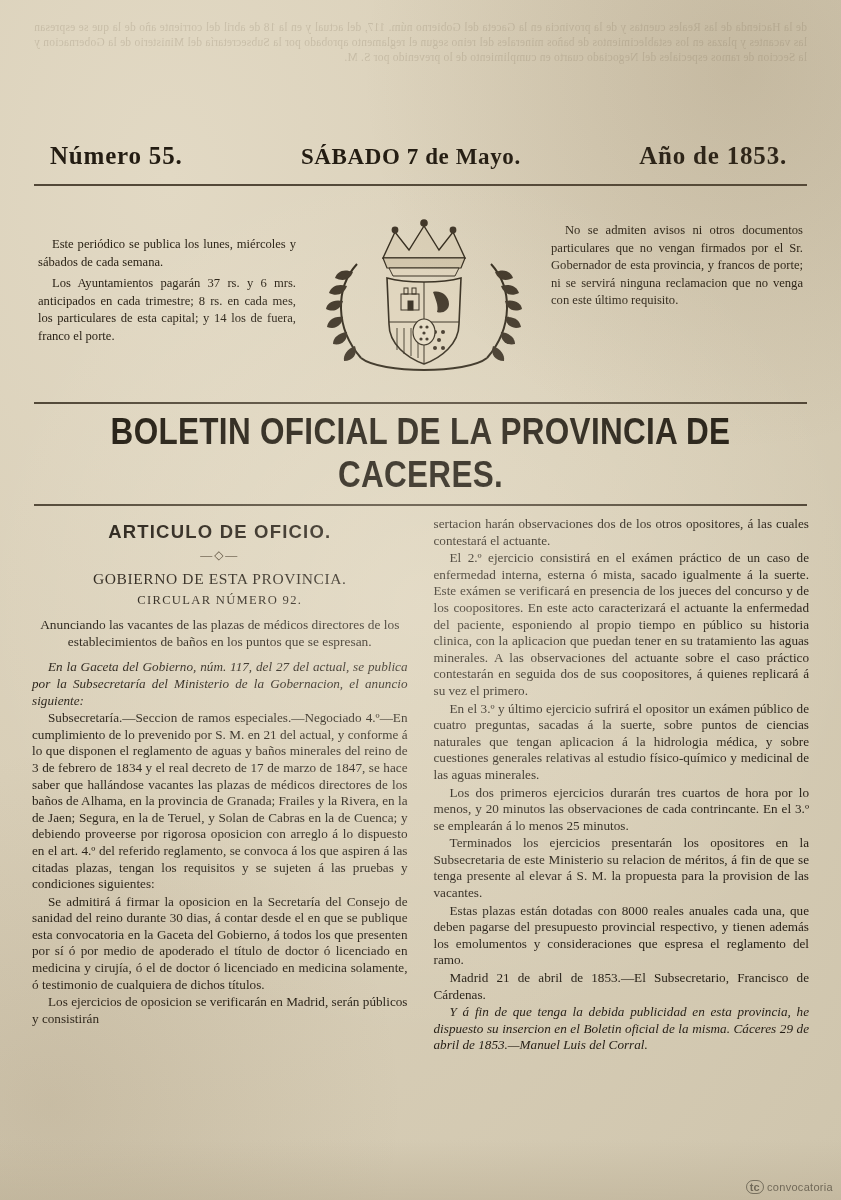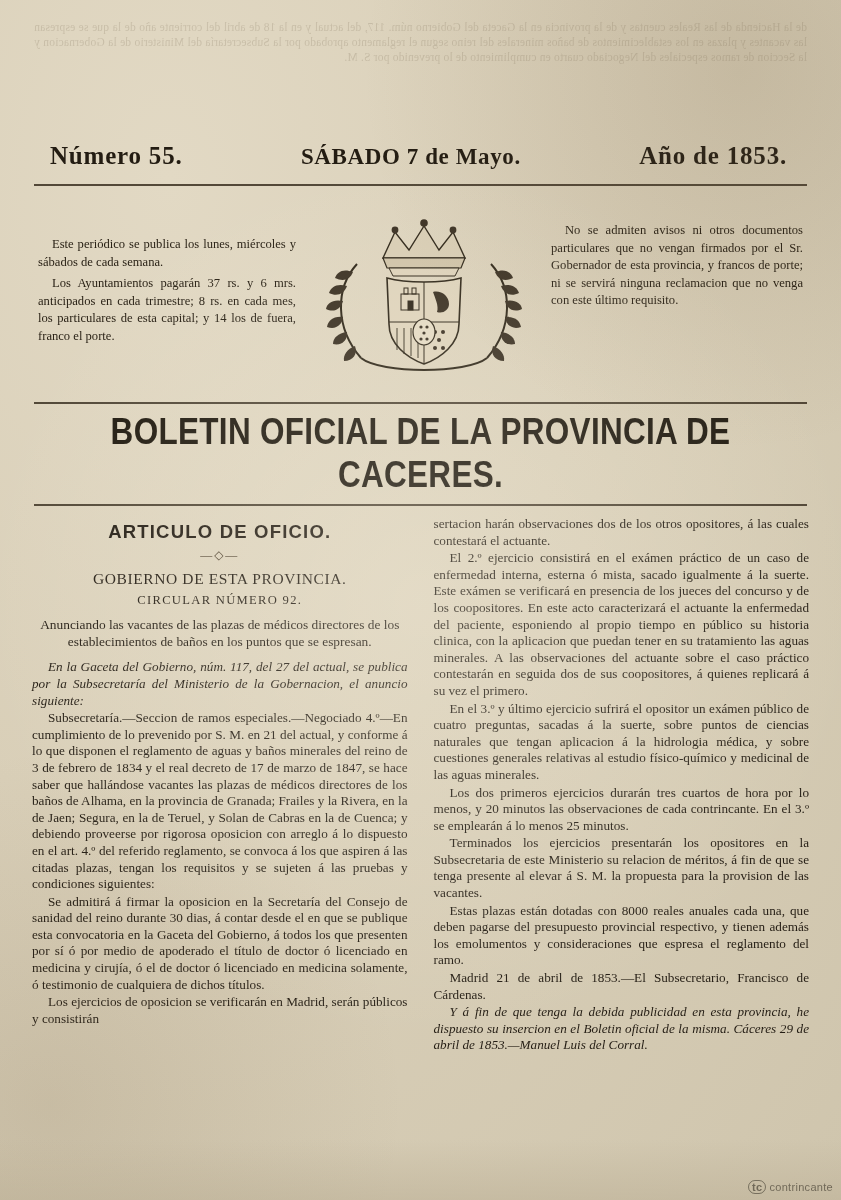--- a/index.html
+++ b/index.html
@@ -348,16 +348,16 @@
         <p class="para">Madrid 21 de abril de 1853.—El Subsecretario, Francisco de Cárdenas.</p>
         <p class="ital">Y á fin de que tenga la debida publicidad en esta provincia, he dispuesto su insercion en el Boletin oficial de la misma. Cáceres 29 de abril de 1853.—Manuel Luis del Corral.</p>
       </div>
 
     </div>
   </div>
 
   <div class="fade-bottom"></div>
 
   <div class="watermark">
-    <span class="wm-badge">tc</span><span>contrincante</span>
+    <span class="wm-badge">tc</span><span>convocatoria</span>
   </div>
 
 </div>
 
 </body></html>

